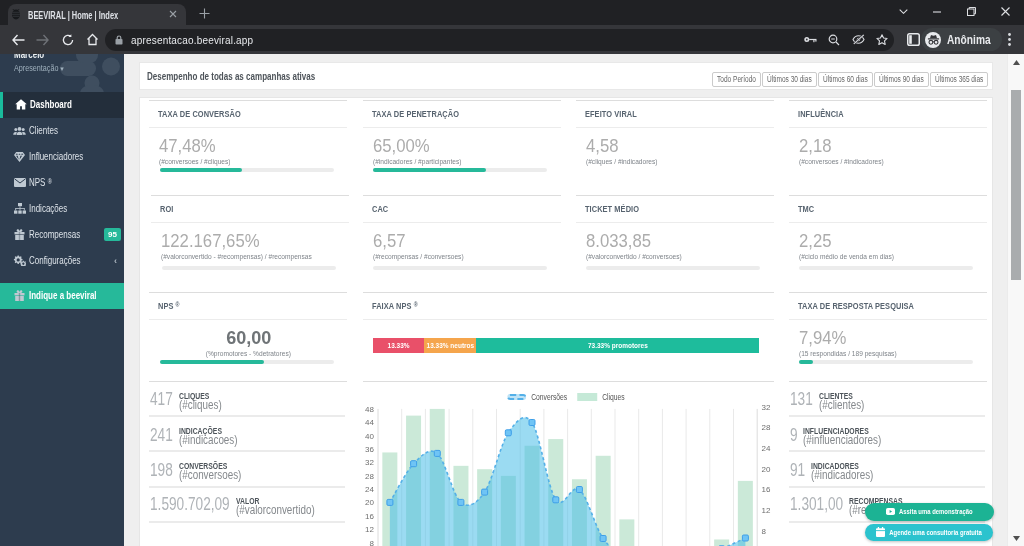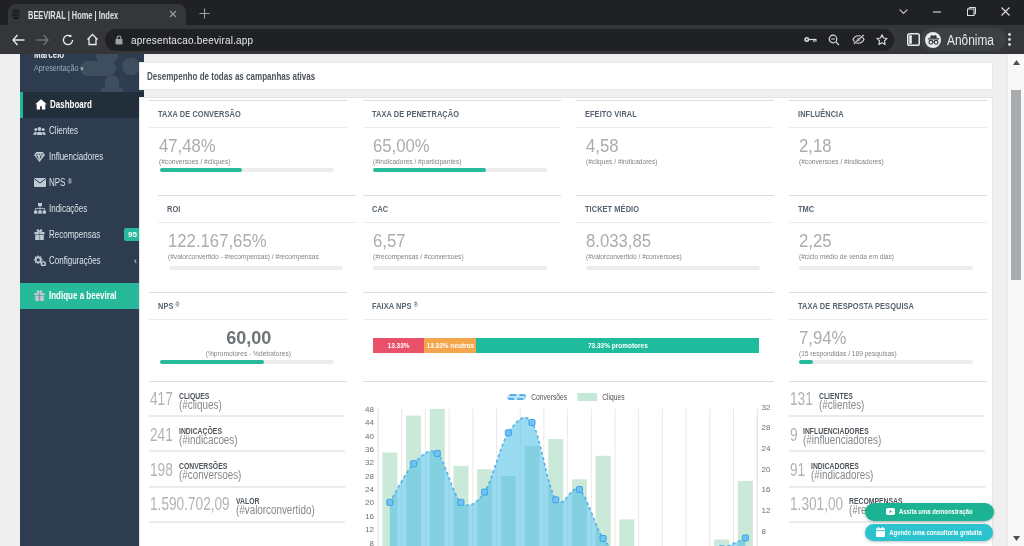--- a/index.html
+++ b/index.html
@@ -26,25 +26,25 @@
   .toolbar { position:absolute; left:0; top:25px; width:1024px; height:29px; background:#35363A; box-shadow:0 1px 0 rgba(0,0,0,.35); }
   .nav-ic { position:absolute; top:0; height:29px; display:flex; align-items:center; justify-content:center; width:24px; }
   .omnibox {
     position:absolute; left:105px; top:3.5px; width:789px; height:22px; border-radius:11px;
     background:#202124; display:flex; align-items:center; padding:0 8px 0 10px;
   }
   .omni-url { color:#E8EAED; font-size:10.5px; margin-left:8px; flex:1; letter-spacing:.2px; }
   .omni-actions { display:flex; align-items:center; gap:11.5px; margin-right:-2px; }
   .avatar-pill { position:absolute; left:921px; top:3px; height:23px; border-radius:12px; background:#3C4043; display:flex; align-items:center; padding:0 10px 0 4px; gap:6px;}
   .avatar-circle { width:16px; height:16px; border-radius:50%; background:#E8EAED; display:flex; align-items:center; justify-content:center; }
-  .avatar-label { color:#E8EAED; font-size:14px; font-weight:normal; }
+  .avatar-label { color:#E8EAED; font-size:12px; font-weight:bold; }
   
   .viewport { position:absolute; left:0; top:54px; width:1024px; height:492px; background:#EFEFEF; overflow:hidden; }
   
-  .sidebar { position:absolute; left:0; top:0; width:124px; height:492px; background:#2D3C4E;margin-left:20px; }
+  .sidebar { position:absolute; left:0; top:0; width:124px; height:492px; background:#2D3C4E; }
   .profile { position:absolute; left:0; top:0; width:124px; height:38px; overflow:hidden; }
   .profile-name { position:absolute; left:14px; top:-5px; color:#ECF0F1; font-size:10px; font-weight:bold; }
   .profile-org { position:absolute; left:14px; top:9px; color:#9FB0BD; font-size:9px; }
   .side-nav { position:absolute; left:0; top:37.5px; width:124px; }
   .nav-item { position:relative; height:26px; display:flex; align-items:center; padding-left:13px; color:#DCE2E8; font-size:10px; }
   .nav-item .ic { width:13px; height:13px; margin-right:3px; flex-shrink:0; display:flex; align-items:center; justify-content:center; }
   .nav-item.active { background:#232E3B; border-left:3px solid #1ABB9C; padding-left:11px; color:#FFFFFF; font-weight:bold; }
   .nav-item.cta { background:#26B99A; color:#fff; font-weight:bold; margin-top:9px; }
   .nav-badge { position:absolute; right:3px; top:6px; background:#26B99A; color:#fff; font-size:8px; font-weight:bold; padding:2px 4px; border-radius:2px; }
   .nav-chevron { position:absolute; right:7px; color:#AEB9C2; font-size:9px; font-weight:bold;}
@@ -332,20 +332,27 @@
                 </g>
               </svg>
             </span>
             <span><span class="cx" style="transform: scaleX(0.8); transform-origin: 0px 50%; margin-right: -16.8px;">Indique a beeviral</span></span>
           </div>
         </div>
     </div>
 
     <div class="header-panel">
       <div class="header-title"><span class="cx" style="transform: scaleX(0.73); transform-origin: 0px 50%; margin-right: -62.1px;">Desempenho de todas as campanhas ativas</span></div>
+      <div class="filters" id="filters">
+          <button class="filter-btn"><span class="cx" style="transform: scaleX(0.77); transform-origin: 0px 50%; margin-right: -11.73px;">Todo Período</span></button>
+          <button class="filter-btn"><span class="cx" style="transform: scaleX(0.77); transform-origin: 0px 50%; margin-right: -13.34px;">Últimos 30 dias</span></button>
+          <button class="filter-btn"><span class="cx" style="transform: scaleX(0.77); transform-origin: 0px 50%; margin-right: -13.34px;">Últimos 60 dias</span></button>
+          <button class="filter-btn"><span class="cx" style="transform: scaleX(0.77); transform-origin: 0px 50%; margin-right: -13.34px;">Últimos 90 dias</span></button>
+          <button class="filter-btn"><span class="cx" style="transform: scaleX(0.77); transform-origin: 0px 50%; margin-right: -14.49px;">Últimos 365 dias</span></button>
+        </div>
     </div>
 
     <div class="main-panel"></div>
     <div id="tiles-layer">
         <div class="tile" style="left: 149.3px; top: 46px; width: 198px; height: 90px;">
           <div class="tile-title"><span class="cx" style="transform: scaleX(0.78); transform-origin: 0px 50%; margin-right: -23.32px;">TAXA DE CONVERSÃO</span></div>
           <div class="tile-sep"></div>
           <div class="tile-value"><span class="cx" style="transform: scaleX(0.88); transform-origin: 0px 50%; margin-right: -7.68px;">47,48%</span></div>
           <div class="tile-caption"><span class="cx" style="transform: scaleX(0.88); transform-origin: 0px 50%; margin-right: -9.72px;">(#conversoes / #cliques)</span></div>
           <div class="tile-bar">
@@ -366,21 +373,21 @@
           <div class="tile-sep"></div>
           <div class="tile-value"><span class="cx" style="transform: scaleX(0.88); transform-origin: 0px 50%; margin-right: -4.44px;">4,58</span></div>
           <div class="tile-caption"><span class="cx" style="transform: scaleX(0.88); transform-origin: 0px 50%; margin-right: -9.72px;">(#cliques / #indicadores)</span></div>
         </div>
         <div class="tile" style="left: 788.9px; top: 46px; width: 198px; height: 90px;">
           <div class="tile-title"><span class="cx" style="transform: scaleX(0.78); transform-origin: 0px 50%; margin-right: -12.98px;">INFLUÊNCIA</span></div>
           <div class="tile-sep"></div>
           <div class="tile-value"><span class="cx" style="transform: scaleX(0.88); transform-origin: 0px 50%; margin-right: -4.44px;">2,18</span></div>
           <div class="tile-caption"><span class="cx" style="transform: scaleX(0.88); transform-origin: 0px 50%; margin-right: -11.52px;">(#conversoes / #indicadores)</span></div>
         </div>
-        <div class="tile row2" style="left: 158px; top: 141px; width: 198px; height: 90px;">
+        <div class="tile row2" style="left: 151px; top: 141px; width: 198px; height: 90px;">
           <div class="tile-title"><span class="cx" style="transform: scaleX(0.78); transform-origin: 0px 50%; margin-right: -3.74px;">ROI</span></div>
           <div class="tile-sep"></div>
           <div class="tile-value"><span class="cx" style="transform: scaleX(0.88); transform-origin: 0px 50%; margin-right: -13.44px;">122.167,65%</span></div>
           <div class="tile-caption"><span class="cx" style="transform: scaleX(0.88); transform-origin: 0px 50%; margin-right: -20.52px;">(#valorconvertido - #recompensas) / #recompensas</span></div>
           <div class="tile-bar">
             <div class="tile-bar-fill" style="width: 0%;"></div>
           </div>
         </div>
         <div class="tile row2" style="left: 362.5px; top: 141px; width: 198px; height: 90px;">
           <div class="tile-title"><span class="cx" style="transform: scaleX(0.78); transform-origin: 0px 50%; margin-right: -4.62px;">CAC</span></div>

